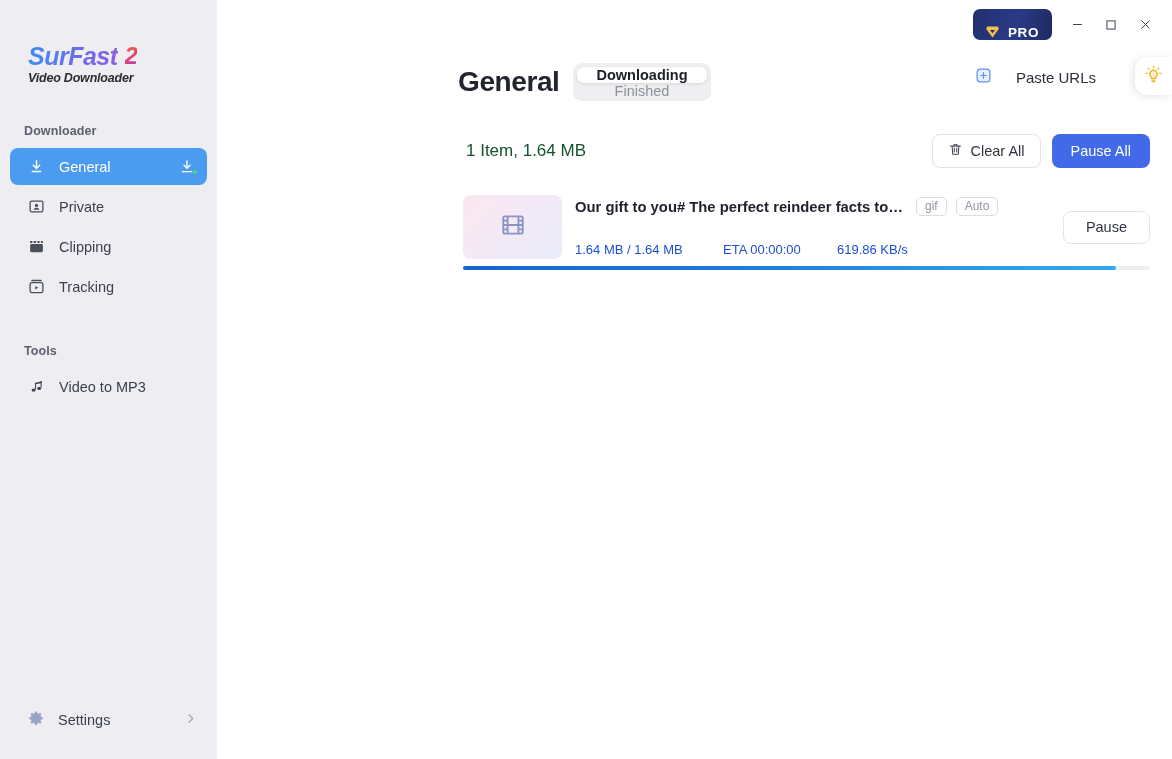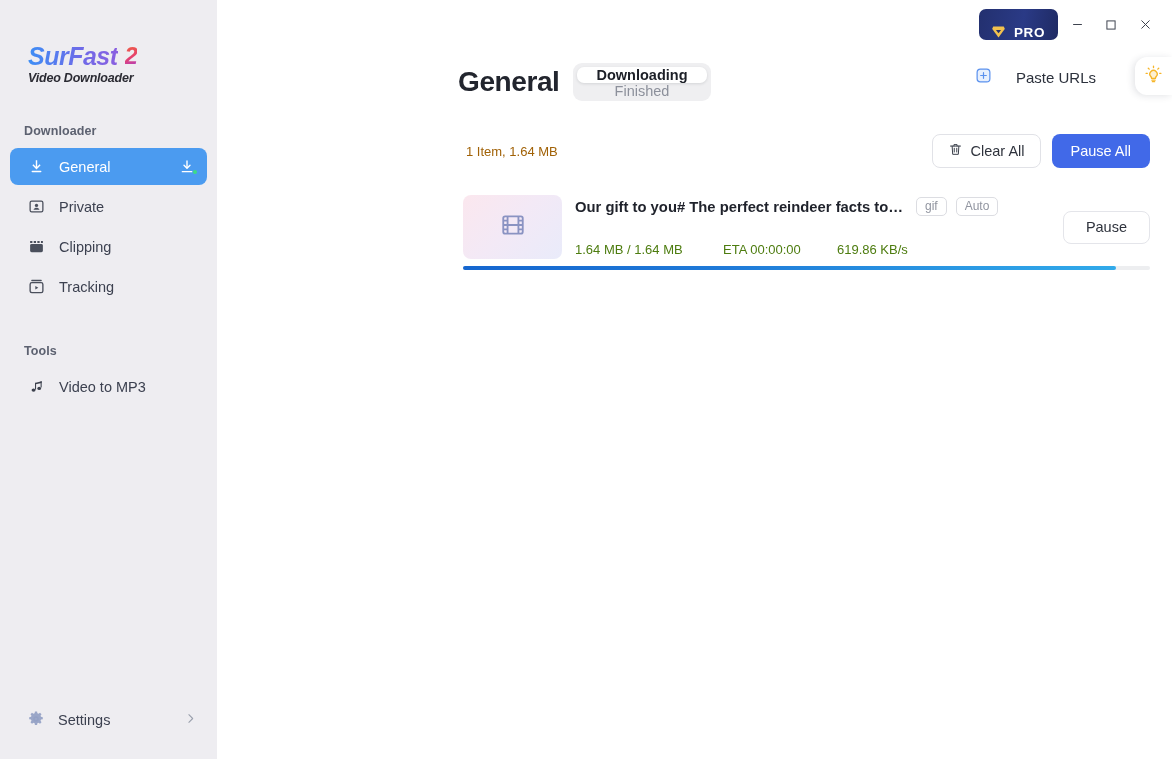--- a/index.html
+++ b/index.html
@@ -77,21 +77,21 @@
 
   .titlebar {
     height: 49px; display: flex; align-items: center; justify-content: flex-end;
     padding-right: 10px; gap: 0px;
   }
   .pro-badge {
     display: flex; align-items: center; gap: 7px;
     height: 31px; padding: 16px 13px 0 11px; border-radius: 7px;
     background: linear-gradient(100deg, #23306f 0%, #2a3a86 55%, #1f2a63 100%);
     color: #ffffff; font-size: 13.5px; font-weight: bold;
-    letter-spacing: 0.6px; cursor: pointer; margin-right: 2px;
+    letter-spacing: 0.6px; cursor: pointer; margin-right: 8px;
   }
   .win-btn {
     width: 34px; height: 32px; display: flex; align-items: center; justify-content: center;
     cursor: pointer; color: #3d424e;
   }
 
   .page-head {
     display: flex; align-items: center;
     padding: 9px 0 0 0; position: relative; height: 56px;
   }
@@ -127,21 +127,21 @@
     box-shadow: -2px 1px 7px rgba(40,45,70,0.13);
     display: flex; align-items: center; justify-content: center;
     cursor: pointer;
   }
 
   .toolbar {
     display: flex; align-items: center;
     margin: 28px 0 0 0; padding: 0 22px 0 249px;
     height: 36px;
   }
-  .count-text { font-size: 13px; color: #a16207; flex: 1; }
+  .count-text { font-size: 17px; color: #14532d; flex: 1; }
   .btn-outline {
     display: flex; align-items: center; gap: 8px;
     height: 34px; padding: 8px 15px; border-radius: 8px;
     border: 1px solid #e1e2e7; background: #ffffff;
     font-size: 14.5px; color: #2f333d; cursor: pointer;
   }
   .btn-primary {
     height: 34px; padding: 0 19px; border-radius: 8px;
     border: none; background: #4169e8; color: #ffffff;
     font-size: 14.5px; cursor: pointer; margin-left: 11px;
@@ -162,21 +162,21 @@
   .dl-title {
     font-size: 14.8px; font-weight: bold; color: #1f222b;
     white-space: nowrap; overflow: hidden; text-overflow: ellipsis;
     max-width: 332px;
   }
   .chip {
     border: 1px solid #dcdde2; border-radius: 5px;
     font-size: 12px; color: #9195a0; padding: 2px 8px 3px;
     line-height: 1;
   }
-  .dl-meta { display: flex; align-items: center; margin-top: 26px; font-size: 13px; color: #4d7c0f; }
+  .dl-meta { display: flex; align-items: center; margin-top: 26px; font-size: 13px; color: #1d4ed8; }
   .dl-meta span:nth-child(1) { width: 148px; }
   .dl-meta span:nth-child(2) { width: 114px; }
   .dl-btn {
     height: 33px; padding: 0 22px; border-radius: 8px;
     border: 1px solid #e4e5ea; background: #ffffff;
     font-size: 14.5px; color: #2f333d; cursor: pointer;
     margin-left: 12px; display: flex; align-items: center;
   }
   .progress-track {
     position: absolute; left: 0; right: 0; bottom: -9px;

